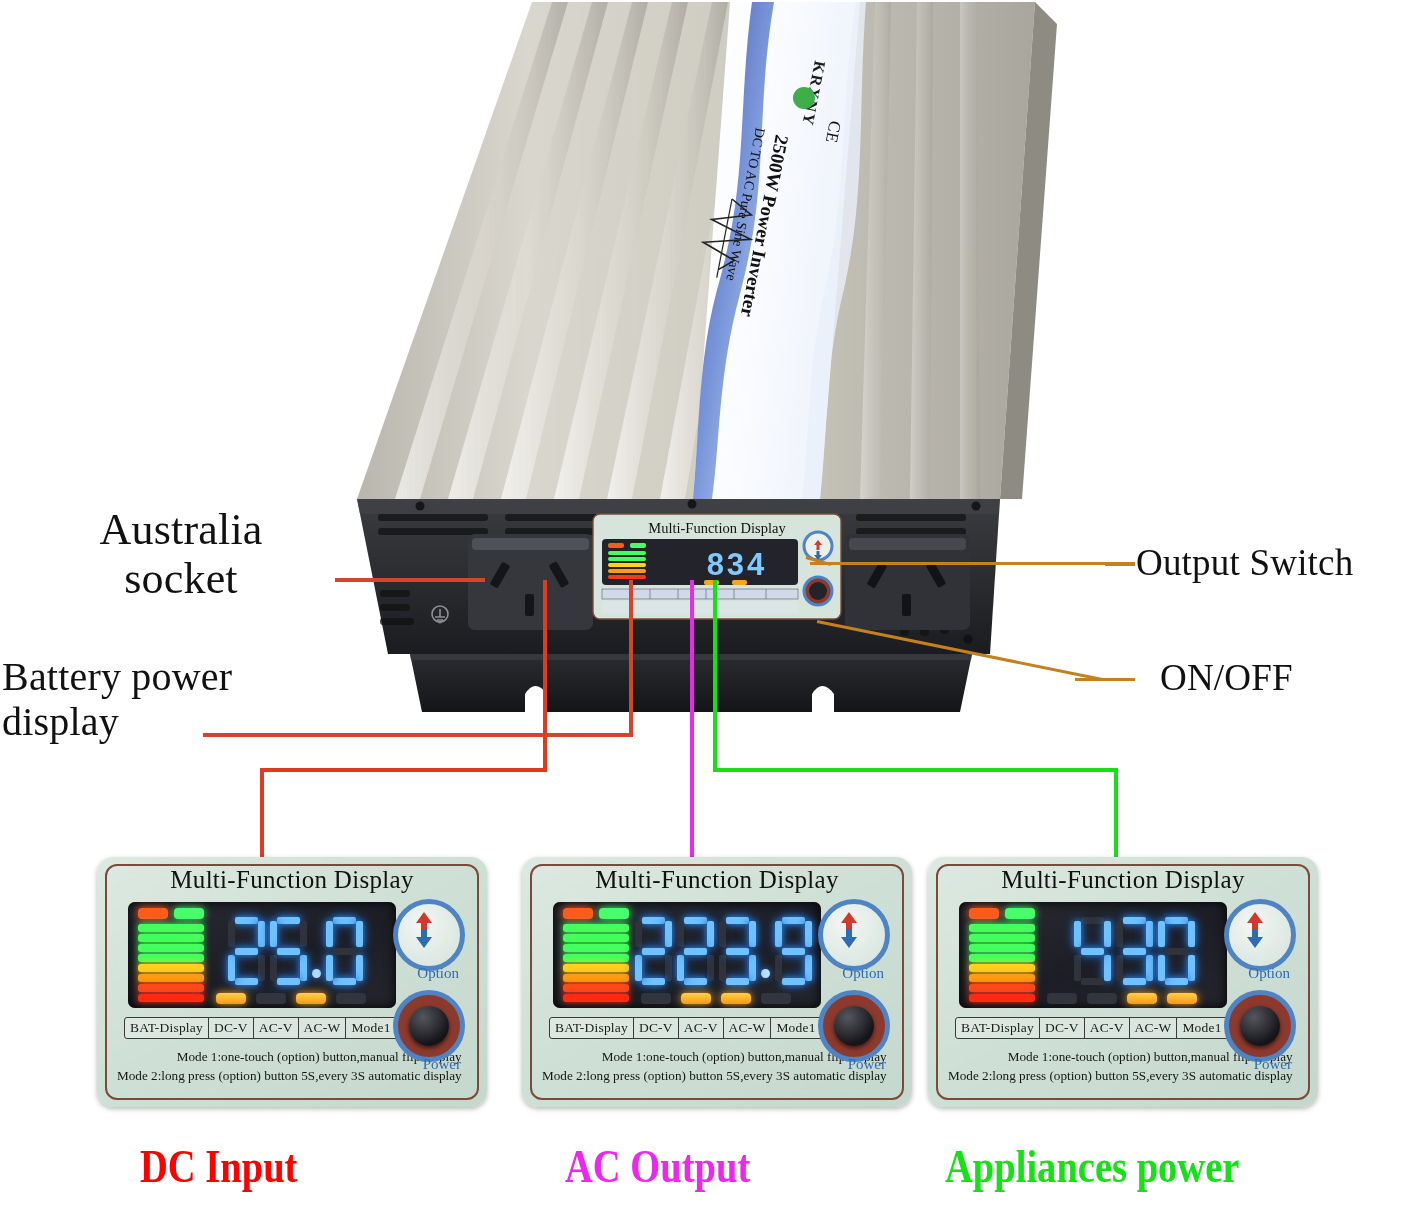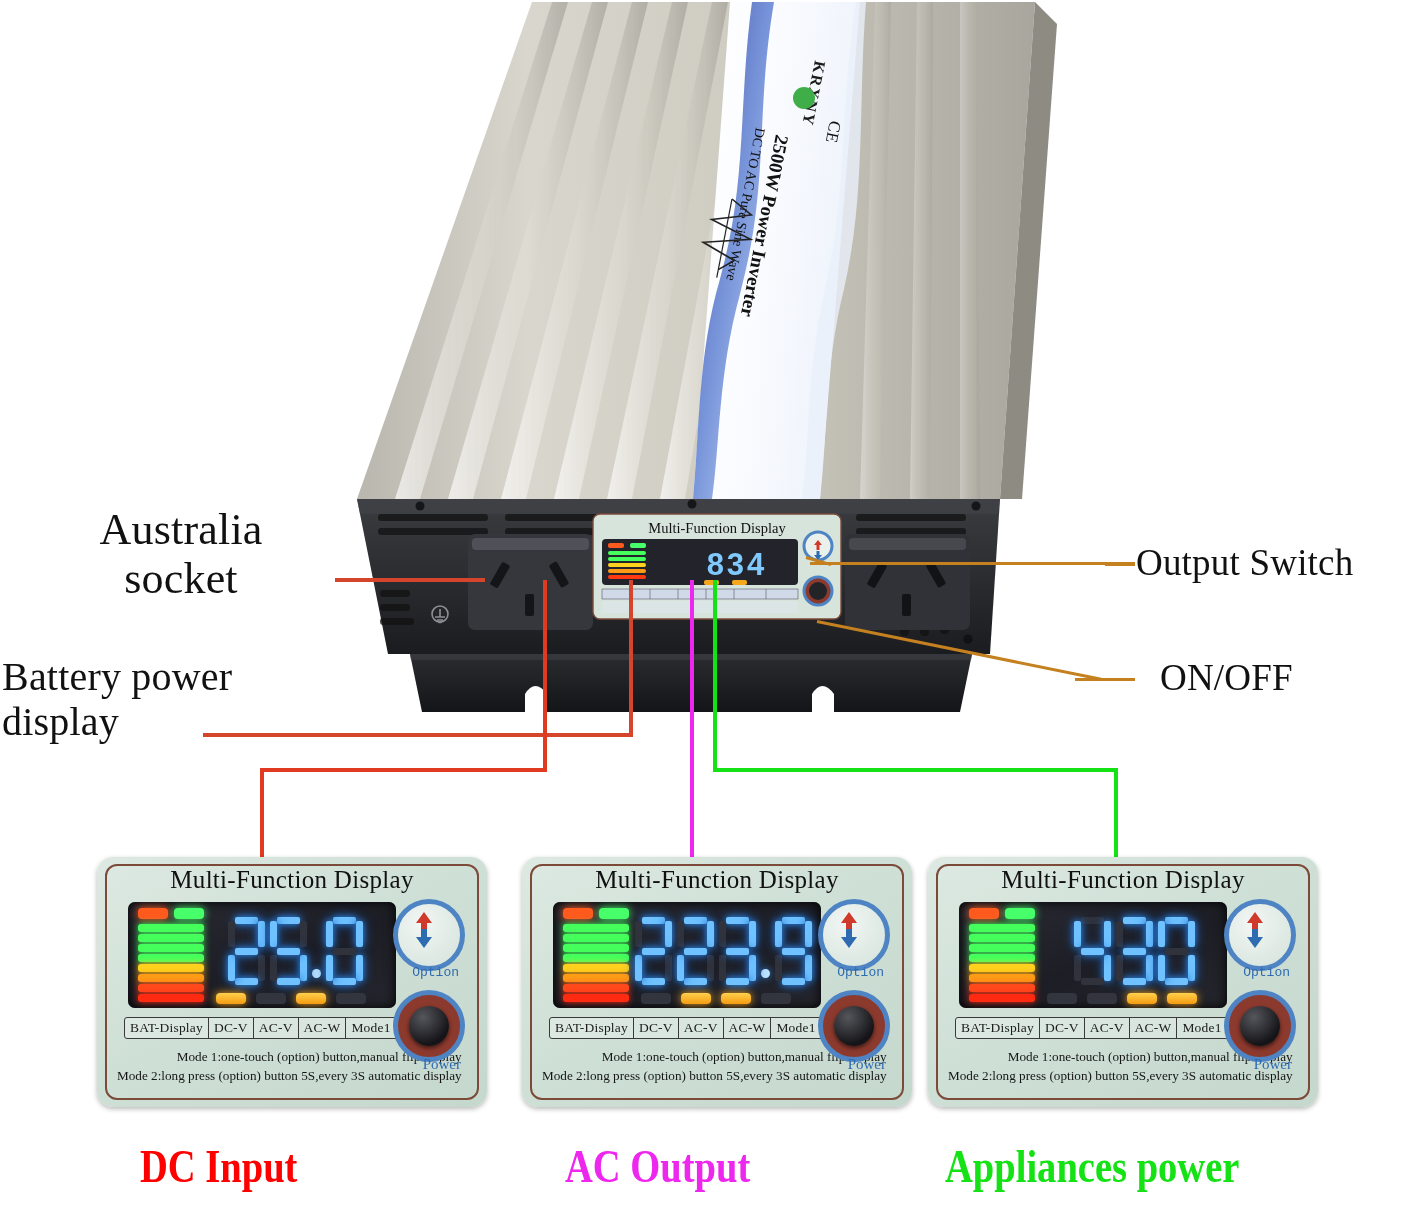--- a/index.html
+++ b/index.html
@@ -74,22 +74,22 @@
   .lbl{font-size:13.5px;font-family:"Liberation Serif",serif;color:#1b1b1b;
        padding:2px 5px;border-right:1.6px solid #3a3a3a;white-space:nowrap;
        letter-spacing:.2px;}
   .lbl:last-child{border-right:none;}
   .notes{position:absolute;left:20px;top:190px;font-size:13.2px;line-height:1.45;
          font-family:"Liberation Serif",serif;color:#151515;white-space:pre-line;text-align:right;}
 
   
   .opt-btn{position:absolute;right:22px;top:42px;width:62px;height:62px;border-radius:50%;
            border:5px solid #4f84c4;background:radial-gradient(circle at 38% 32%,#f2f6f4,#d3e2da);}
-  .opt-label{position:absolute;right:28px;top:108px;font-size:13px;color:#2f6bb0;
-             font-family:Liberation Mono, monospace;}
+  .opt-label{position:absolute;right:28px;top:108px;font-size:15px;color:#2f6bb0;
+             font-family:Liberation Serif, serif;}
   .pwr-btn{position:absolute;right:22px;top:133px;width:62px;height:62px;border-radius:50%;
            border:5px solid #4f84c4;background:#8d3a2e;
            display:flex;align-items:center;justify-content:center;}
   .pwr-knob{width:40px;height:40px;border-radius:50%;
             background:radial-gradient(circle at 35% 28%,#55565c,#151519 70%);
             box-shadow:0 2px 4px rgba(0,0,0,.6);}
   .pwr-label{position:absolute;right:26px;top:199px;font-size:15px;color:#2f6bb0;
              font-family:"Liberation Serif",serif;}
 
   .caption{position:absolute;font-family:"Liberation Serif",serif;font-weight:bold;

